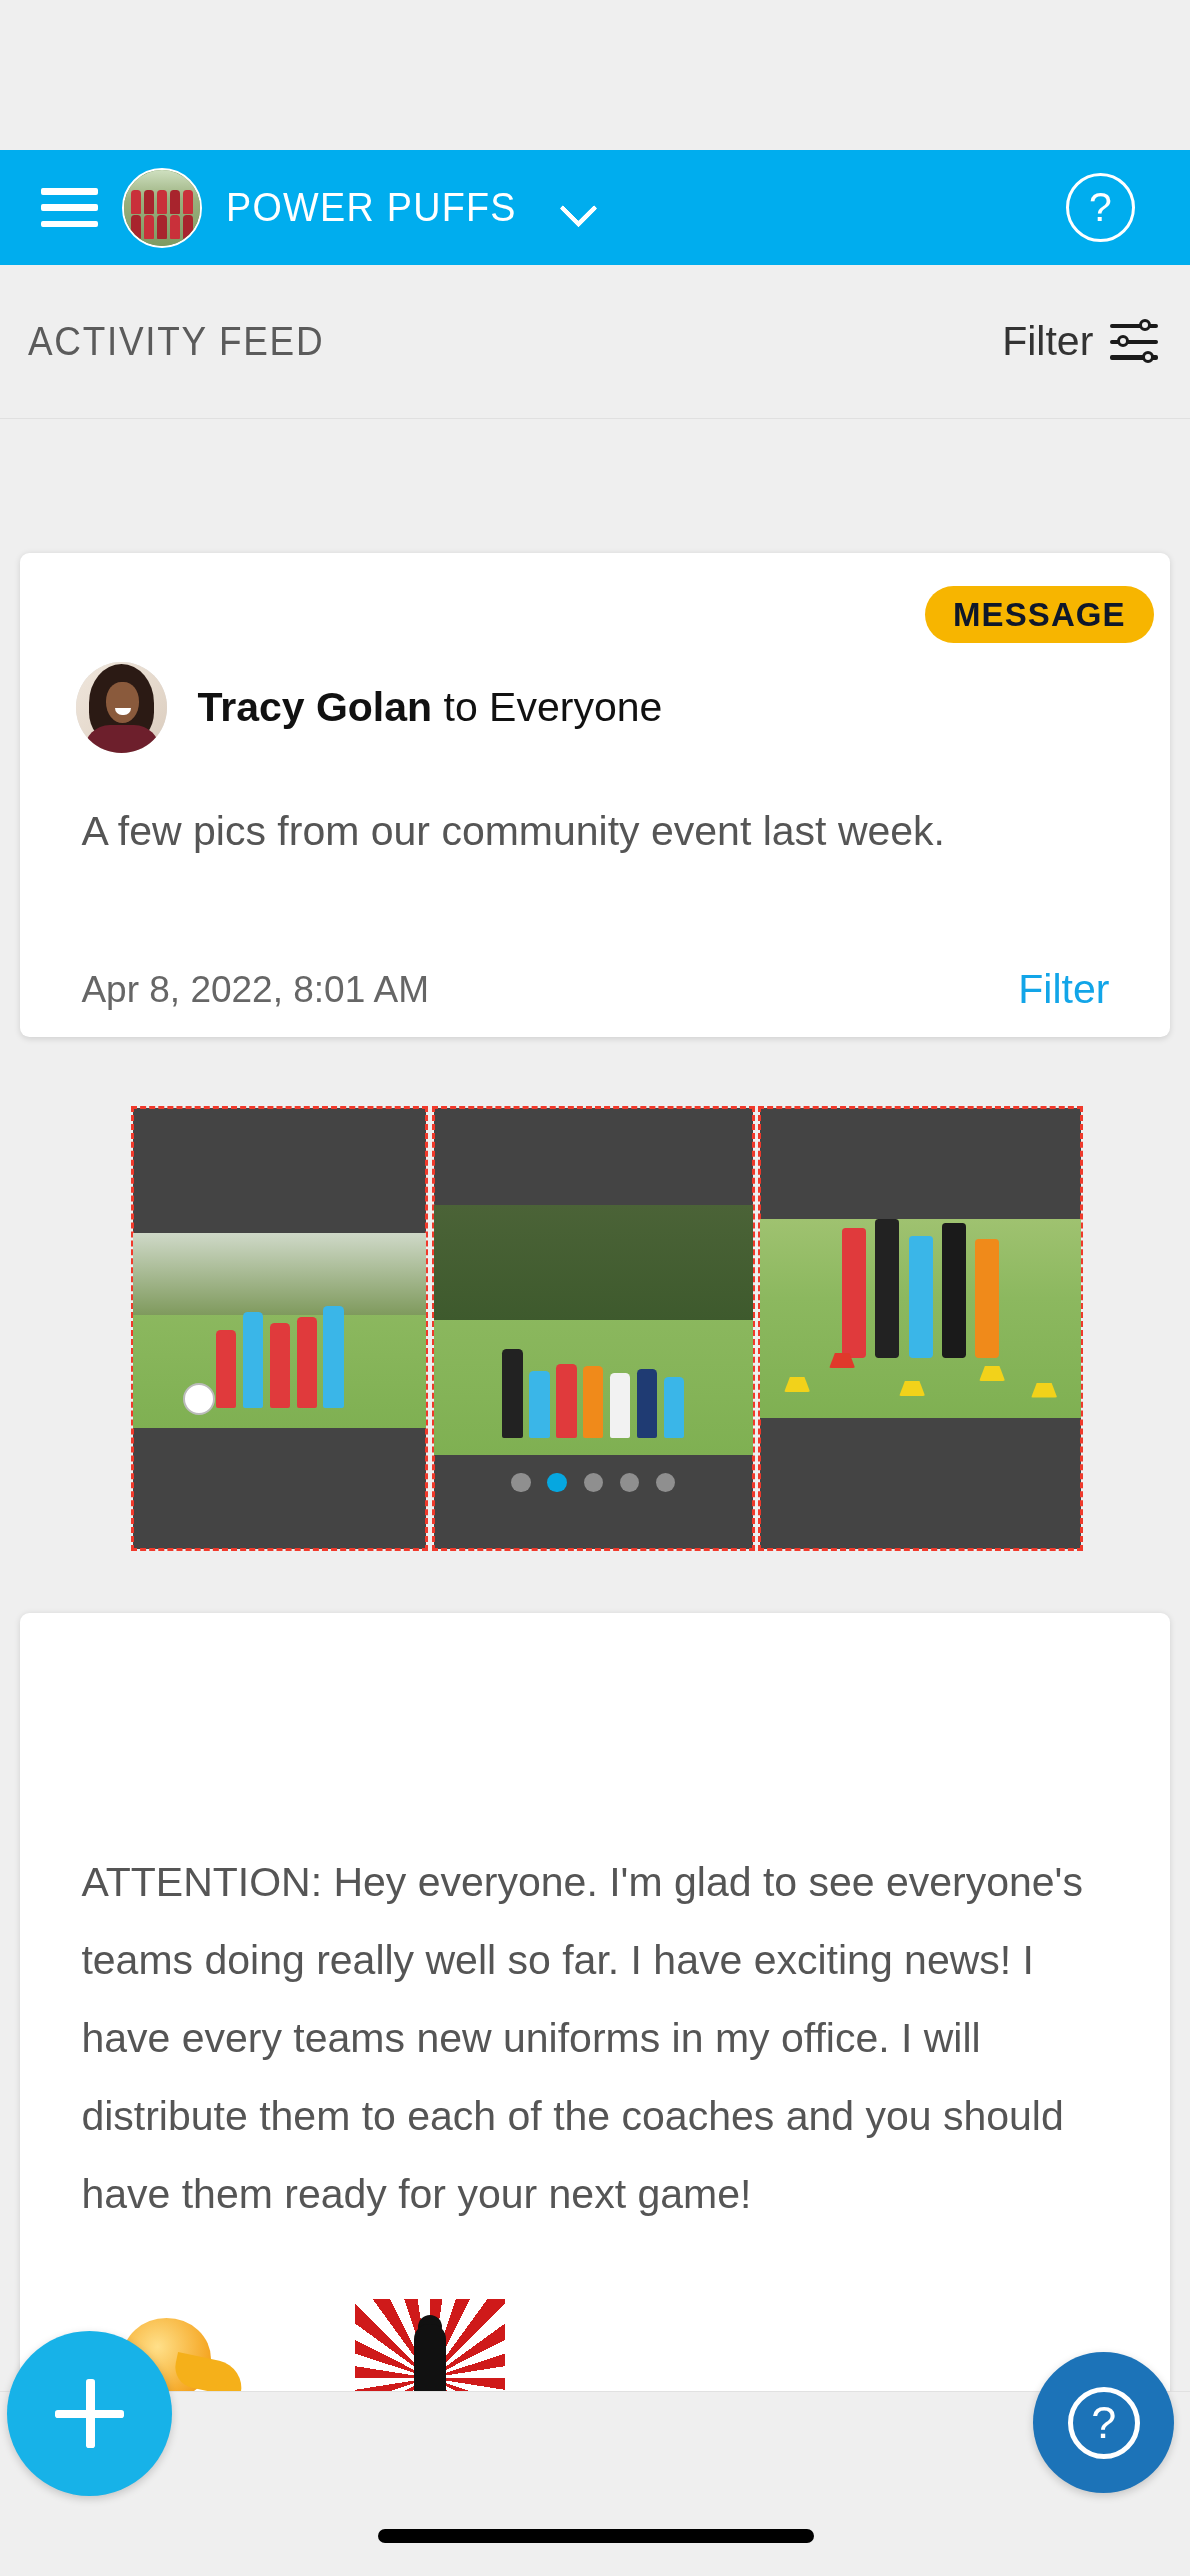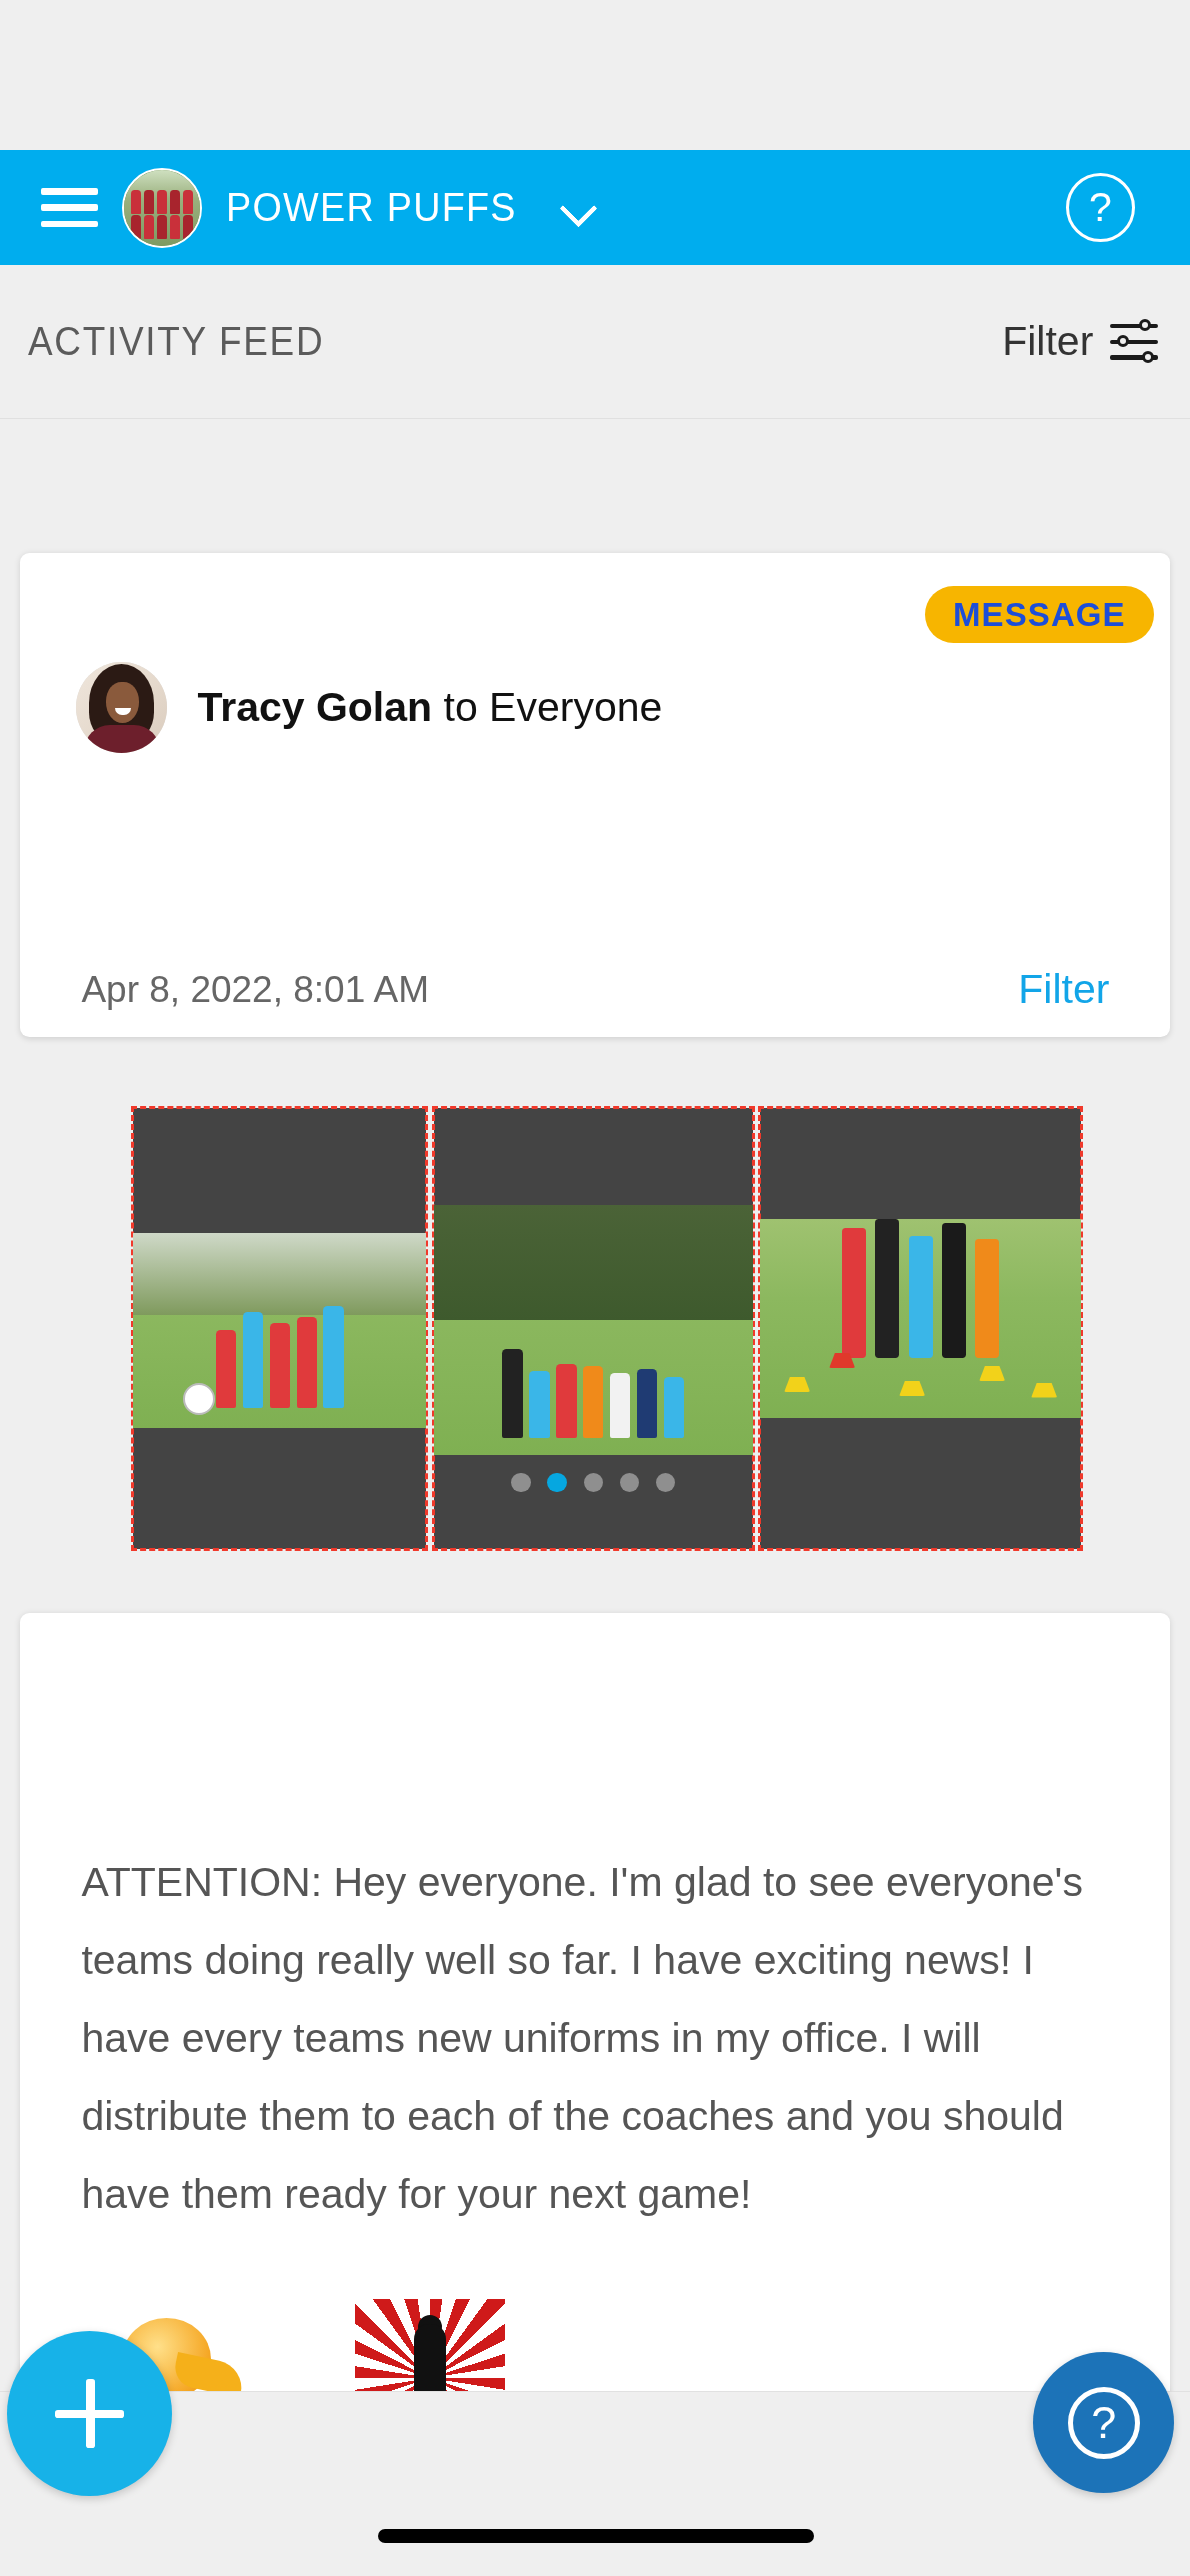--- a/index.html
+++ b/index.html
@@ -94,21 +94,21 @@
   .card {
     position:absolute; left:20.4px; width:1150px; background:#fff;
     border-radius:9.3px; box-shadow:0 1.9px 6.5px rgba(0,0,0,0.13);
   }
   #card1 { top:134px; height:484px; }
   #card2 { top:1194px; height:797px; }
 
   .badge {
     position:absolute; top:33px; right:16.7px; height:57px; border-radius:29px;
     display:flex; align-items:center; padding:0 28px;
-    color:#1d4ed8; font-size:33px; font-weight:700; letter-spacing:1.1px;
+    color:#0f172a; font-size:33px; font-weight:700; letter-spacing:1.1px;
   }
   .badge.msg { background:#F7B500; }
   .badge.ann { background:#8CD211; }
 
   .author-row { position:absolute; display:flex; align-items:center; }
   #card1 .author-row { top:109px; left:56px; }
   #card2 .author-row { top:102px; left:59px; }
   .avatar { width:91px; height:91px; border-radius:50%; overflow:hidden; position:relative; flex:none; background:#ddd; }
   .avatar.tracy .bg { position:absolute; inset:0; background:linear-gradient(135deg,#efe6dc 0%,#e5d9cc 55%,#d9cbbd 100%); }
   .avatar.tracy .hair { position:absolute; left:13px; top:1.9px; width:65px; height:78px; background:#2b1a14; border-radius:50% 50% 38% 38%; }
@@ -264,20 +264,21 @@
             <div class="face"></div>
             <div class="smile"></div>
             <div class="shirt"></div>
         </div>
         <div class="author-name">
           <b>Tracy Golan</b>
           <span>to Everyone</span>
         </div>
       </div>
 
+      <div class="body-text">A few pics from our community event last week.</div>
 
       <div class="carousel">
         <div class="slide s1">
           <div class="photo">
             <div class="ph-field"></div>
             <div class="ph-sky"></div>
             <div class="kids" style="bottom:20.4px;">
               <span class="kid r" style="height:78px;"></span>
               <span class="kid b" style="height:96px;"></span>
               <span class="kid r" style="height:85px;"></span>

